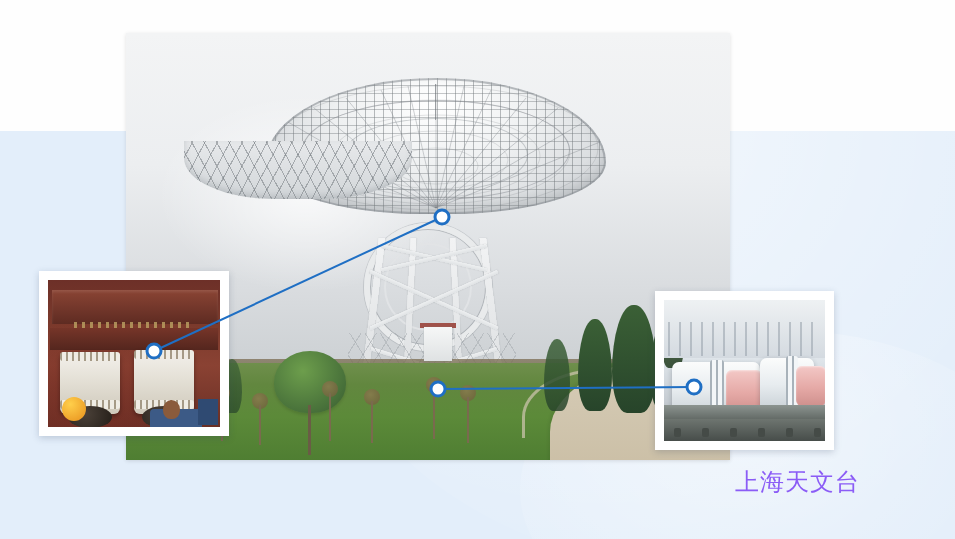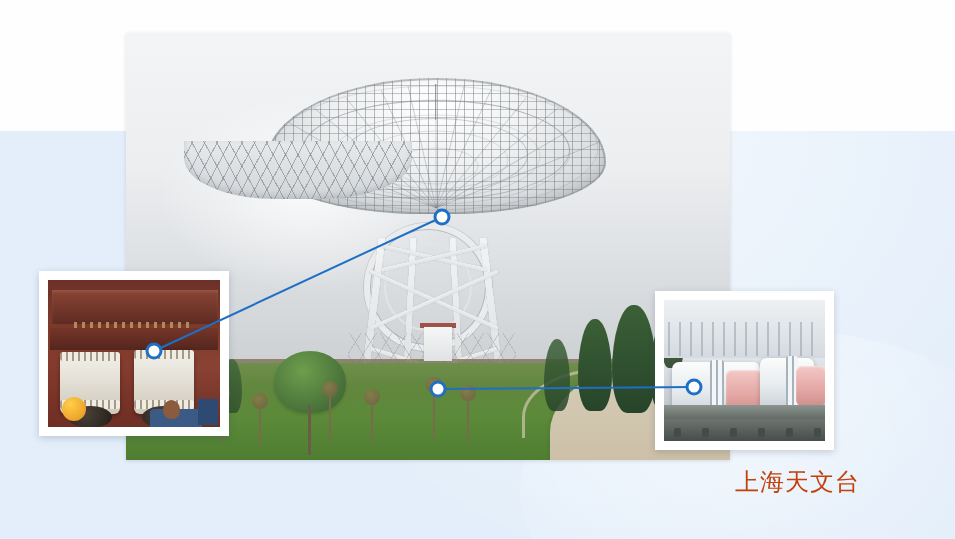--- a/index.html
+++ b/index.html
@@ -502,21 +502,21 @@
   }
 
   
   .caption {
     position: absolute;
     left: 735px;
     top: 468px;
     font-family: "Liberation Serif", "DejaVu Serif", serif;
     font-size: 24px;
     line-height: 1.2;
-    color: #c2410c;
+    color: #8b5cf6;
     letter-spacing: 1px;
     white-space: nowrap;
   }
 </style>
 </head>
 <body>
 
 <div id="slide">
 
   <div class="bg-top"></div>

